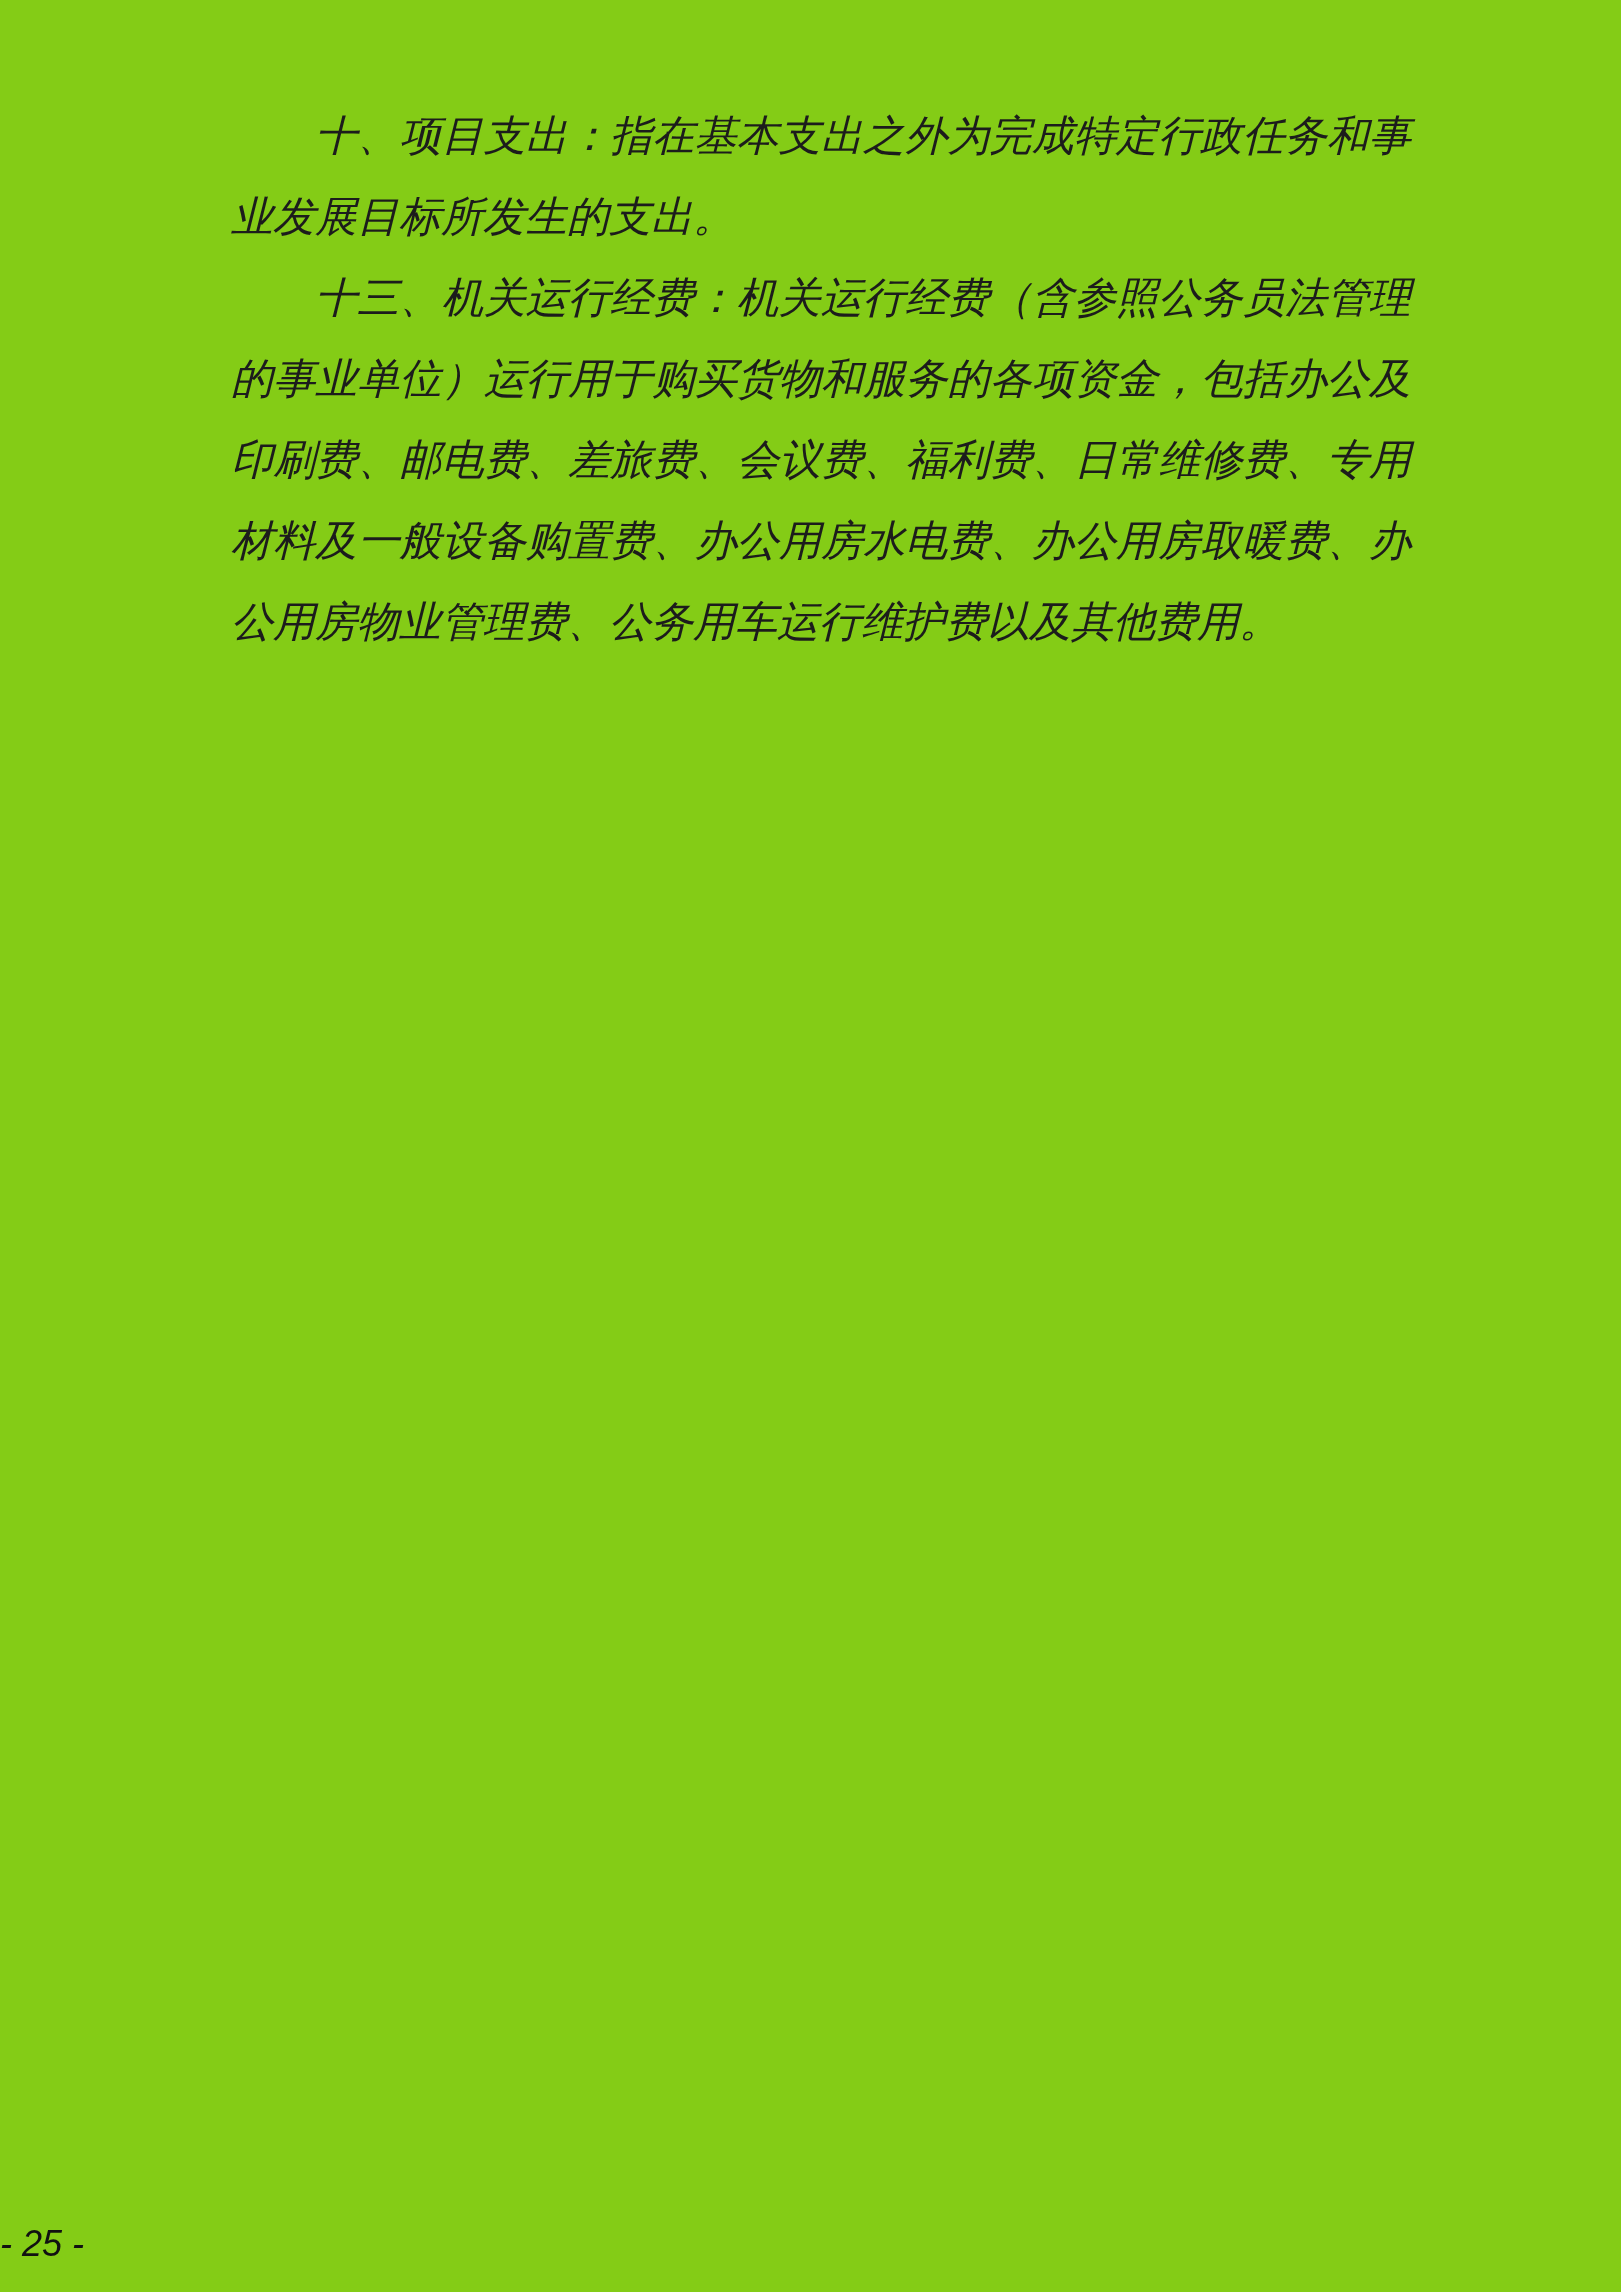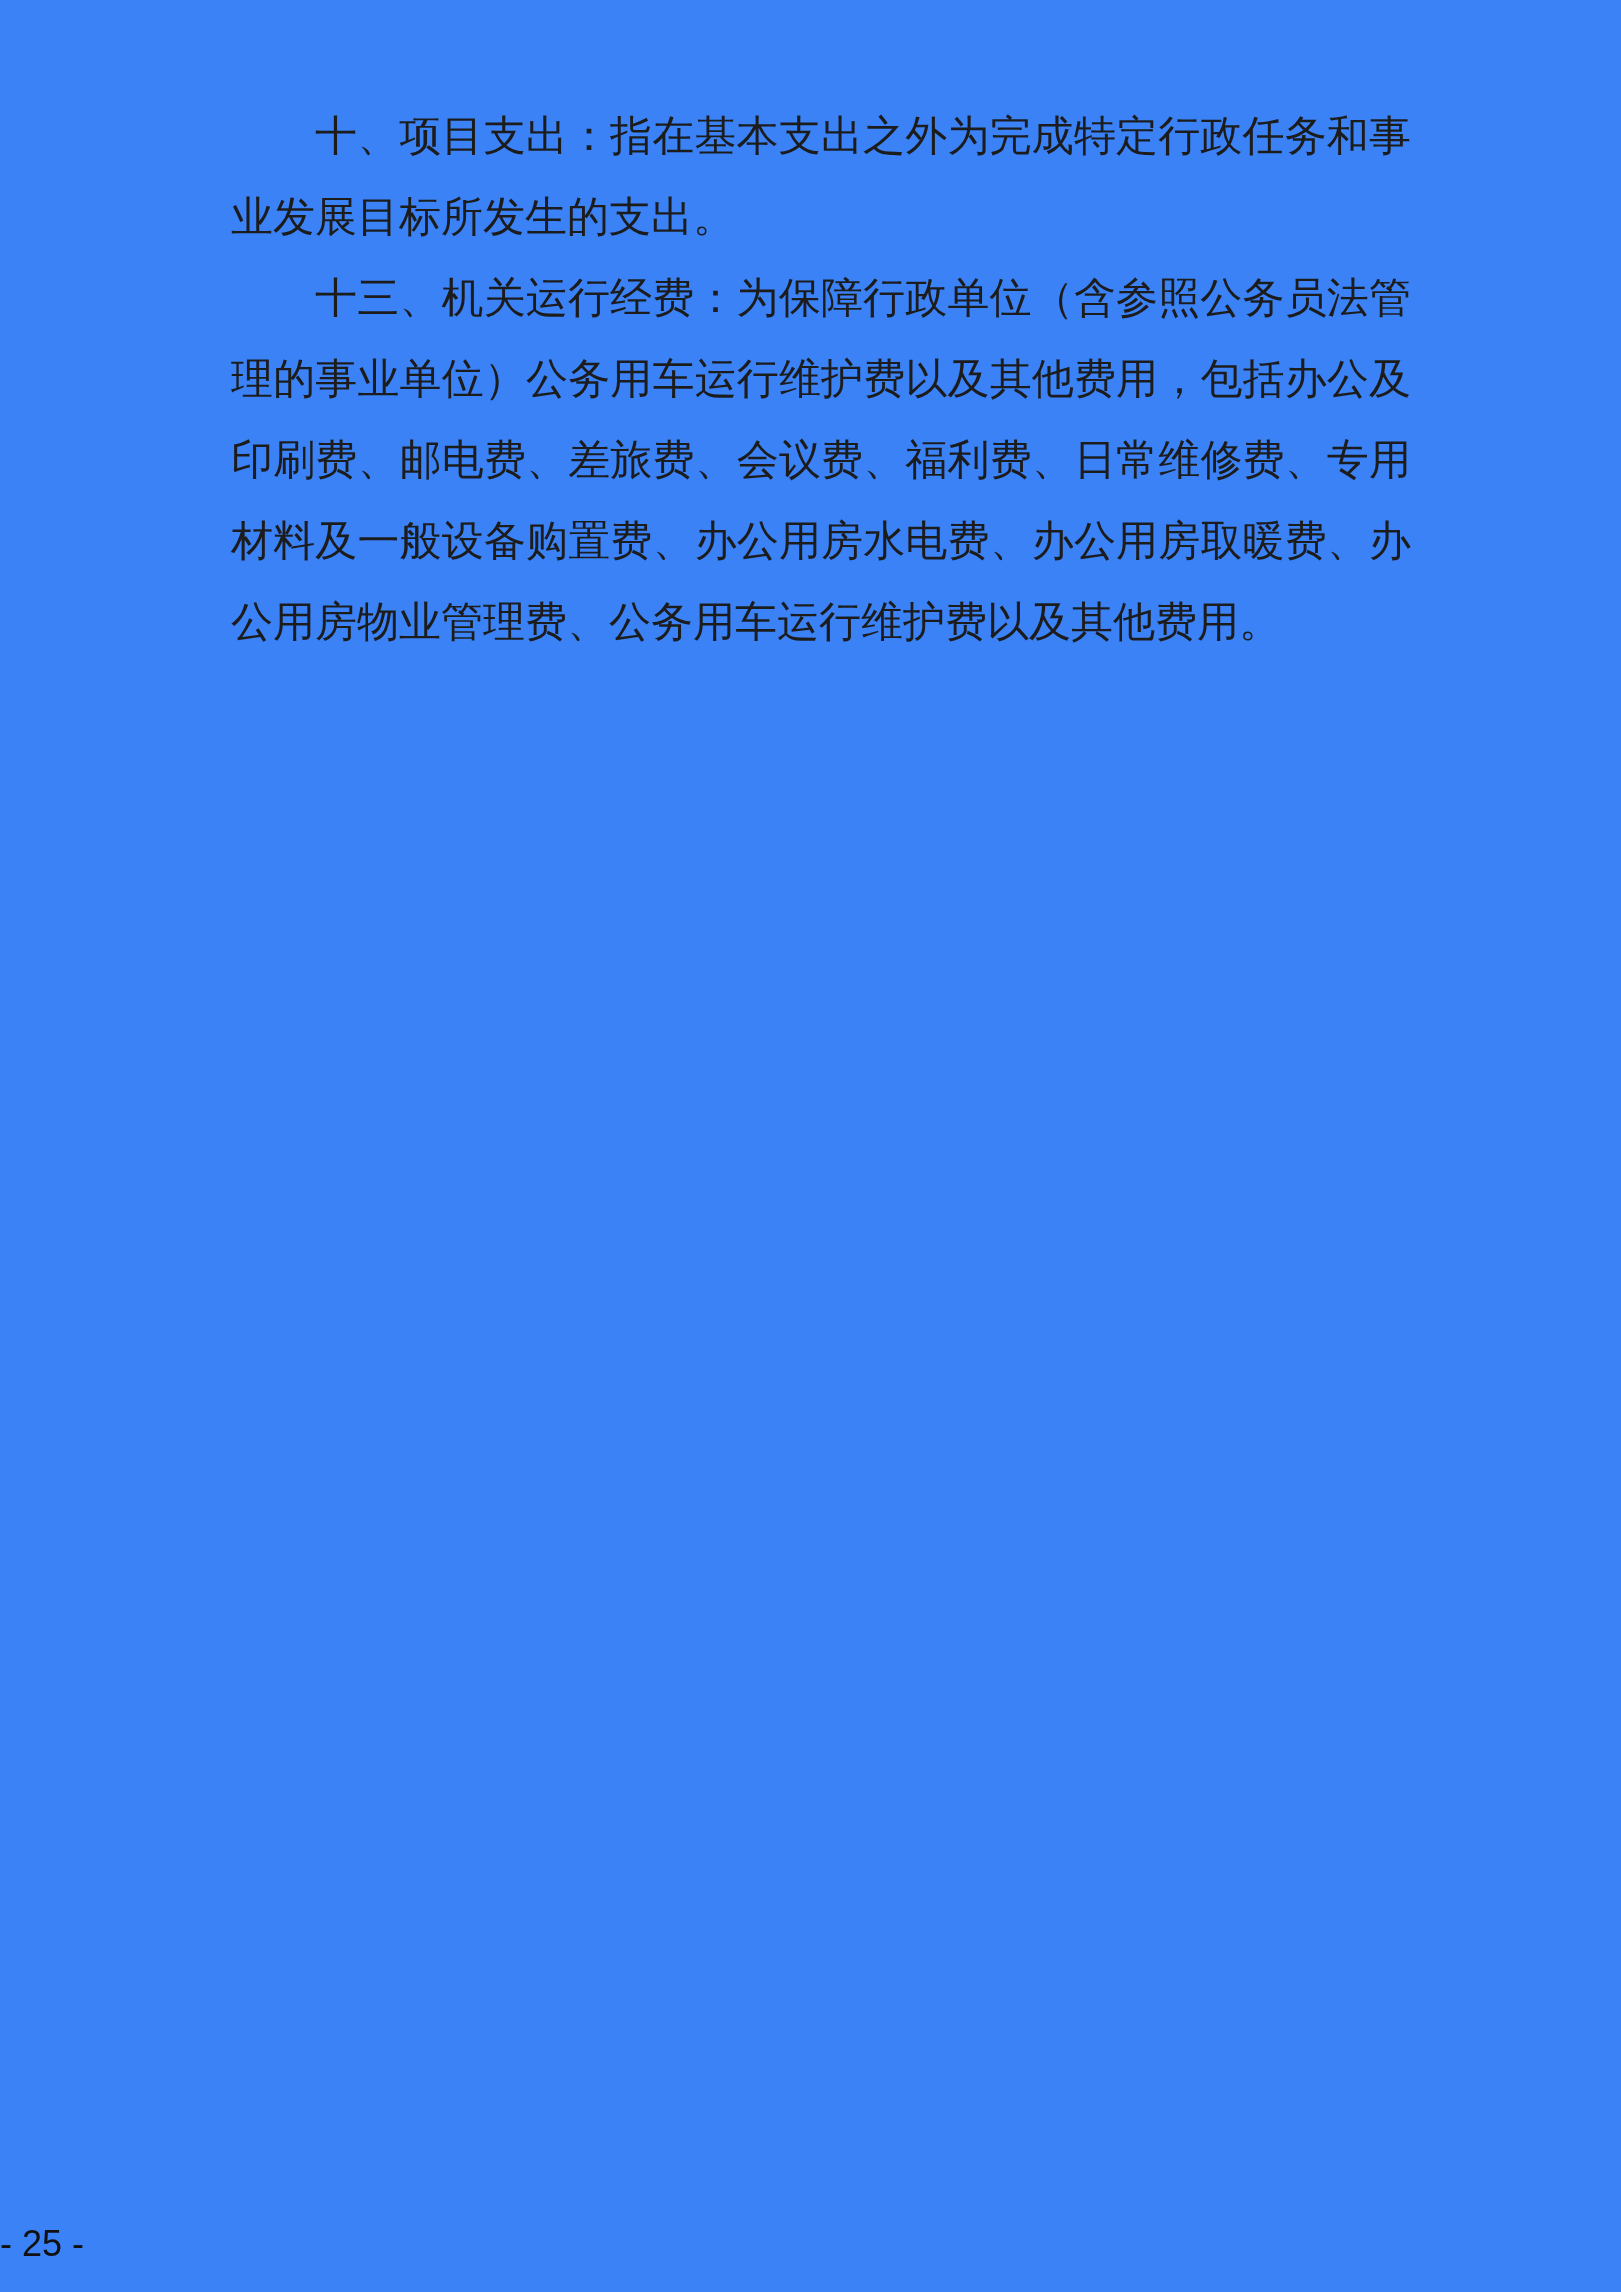--- a/index.html
+++ b/index.html
@@ -14,21 +14,22 @@
     position: relative;
     overflow: hidden;
     font-family: "Liberation Serif", serif;
   }
   .page {
     position: absolute;
     left: 0;
     top: 0;
     width: 1621px;
     height: 2293px;
-    background: #3b82f6;
+    background: #84cc16;
+    font-style: italic;
   }
   .content {
     position: absolute;
     left: 231px;
     top: 96px;
     width: 1180px;
     color: #1c1c1c;
   }
   .para {
     margin: 0;
@@ -51,19 +52,19 @@
     color: #111111;
   }
 </style>
 </head>
 <body>
 
 <div class="page">
 
   <div class="content">
     <p class="para">十、项目支出：指在基本支出之外为完成特定行政任务和事业发展目标所发生的支出。</p>
-    <p class="para">十三、机关运行经费：为保障行政单位（含参照公务员法管理的事业单位）公务用车运行维护费以及其他费用，包括办公及印刷费、邮电费、差旅费、会议费、福利费、日常维修费、专用材料及一般设备购置费、办公用房水电费、办公用房取暖费、办公用房物业管理费、公务用车运行维护费以及其他费用。</p>
+    <p class="para">十三、机关运行经费：机关运行经费（含参照公务员法管理的事业单位）运行用于购买货物和服务的各项资金，包括办公及印刷费、邮电费、差旅费、会议费、福利费、日常维修费、专用材料及一般设备购置费、办公用房水电费、办公用房取暖费、办公用房物业管理费、公务用车运行维护费以及其他费用。</p>
   </div>
 
   <div class="footer">- 25 -</div>
 
 </div>
 
 
 </body></html>

